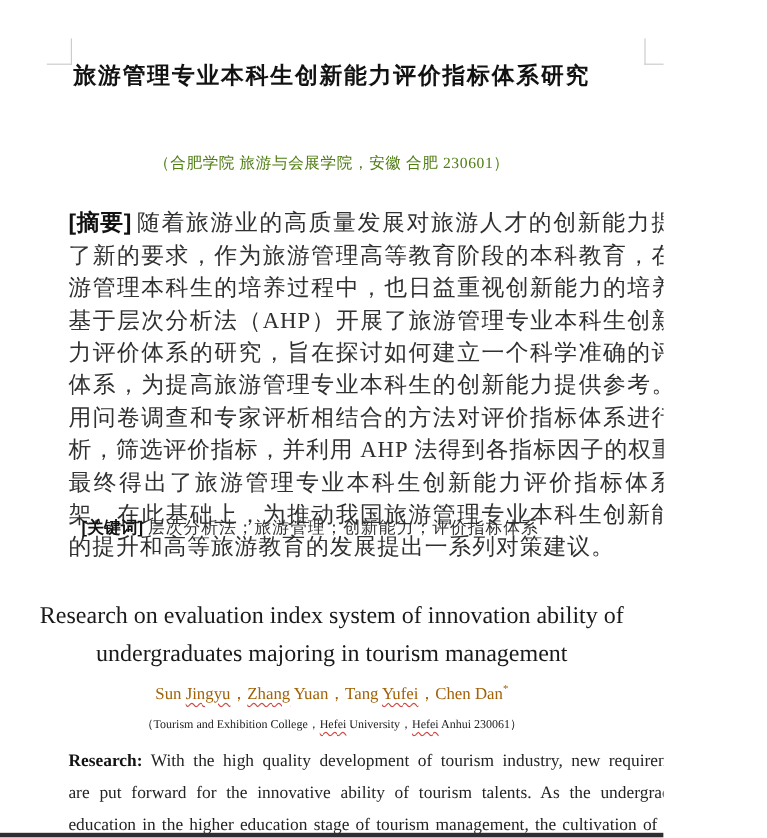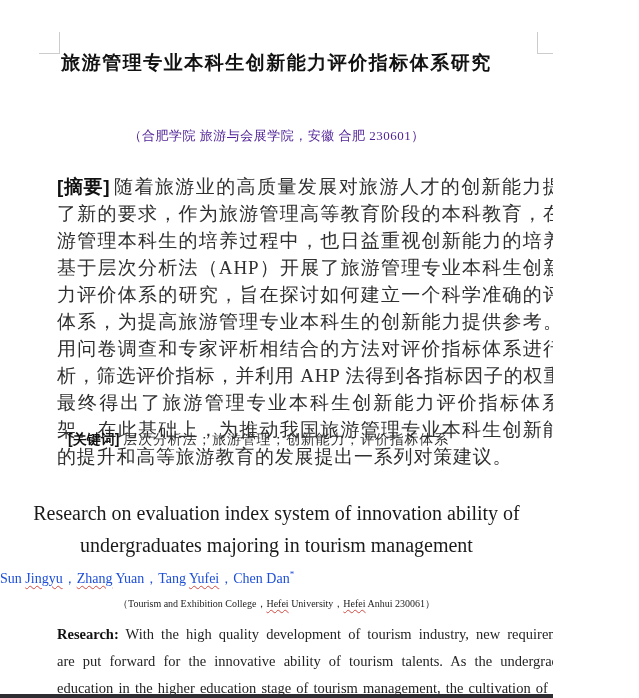--- a/index.html
+++ b/index.html
@@ -40,21 +40,21 @@
   .cn-authors {
     position: absolute; top: 95px; left: 0; right: 0;
     text-align: center;
     font-size: 15px; font-style: italic; letter-spacing: 3px;
     color: #2e2e2e;
   }
   .cn-authors sup { font-size: 10px; letter-spacing: 0; }
   .cn-affiliation {
     position: absolute; top: 127px; left: 0; right: 0;
     text-align: center;
-    font-size: 13px; color: #4c1d95; letter-spacing: 0.5px;
+    font-size: 13px; color: #4d7c0f; letter-spacing: 0.5px;
   }
 
   .cn-abstract {
     position: absolute; top: 173px; left: 57px; width: 526px;
     margin: 0;
     font-size: 19px; line-height: 27px;
     text-align: justify; color: #303030;
     letter-spacing: 0.8px;
   }
   .label-bold {
@@ -77,21 +77,21 @@
   .cn-codes .code-value { font-weight: normal; font-family: "Liberation Serif", serif; font-size: 12px; }
 
   .en-title {
     position: absolute; top: 497px; left: 0; right: 0;
     margin: 0; text-align: center;
     font-size: 20px; font-weight: normal; line-height: 32px;
     color: #1a1a1a;
   }
   .en-authors {
     position: absolute; top: 569px; left: 0; right: 0;
-    font-size: 14px; color: #1d4ed8;
+    text-align: center; font-size: 14px; color: #a16207;
   }
   .en-authors sup { font-size: 9px; }
   .en-affiliation {
     position: absolute; top: 597px; left: 0; right: 0;
     text-align: center; font-size: 10px; color: #222;
   }
   .misspelled {
     text-decoration: underline wavy #d24a43 1px;
     text-underline-offset: 2px;
   }

